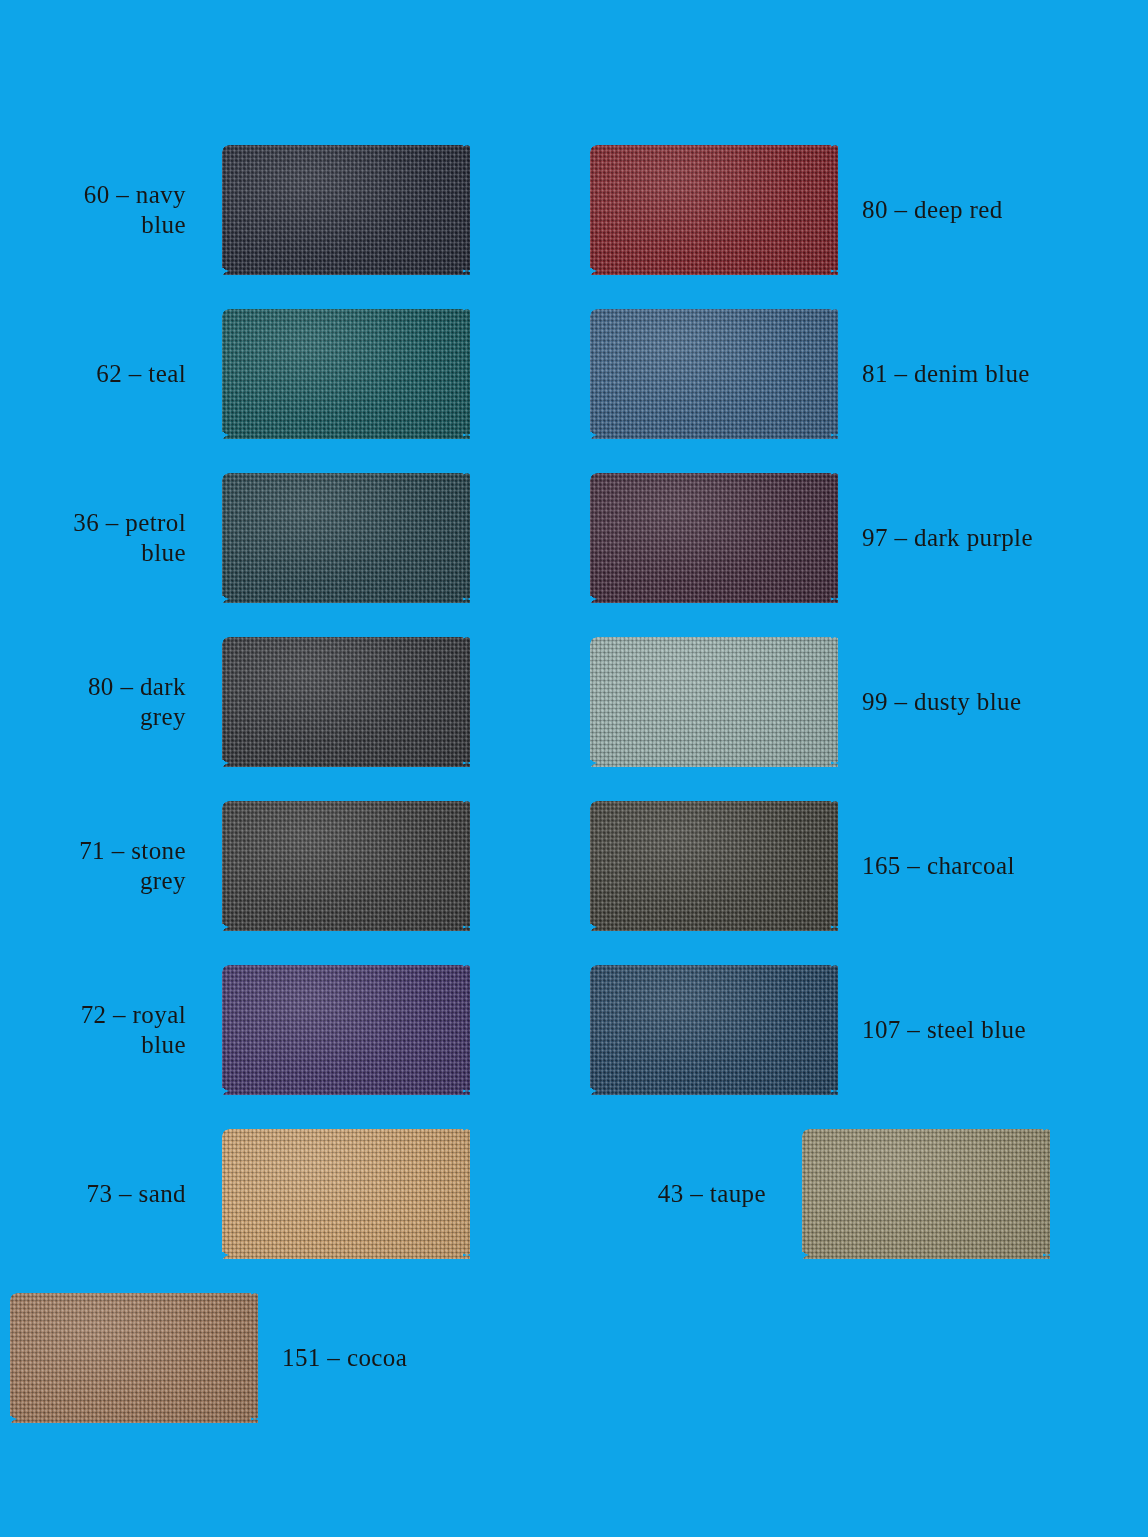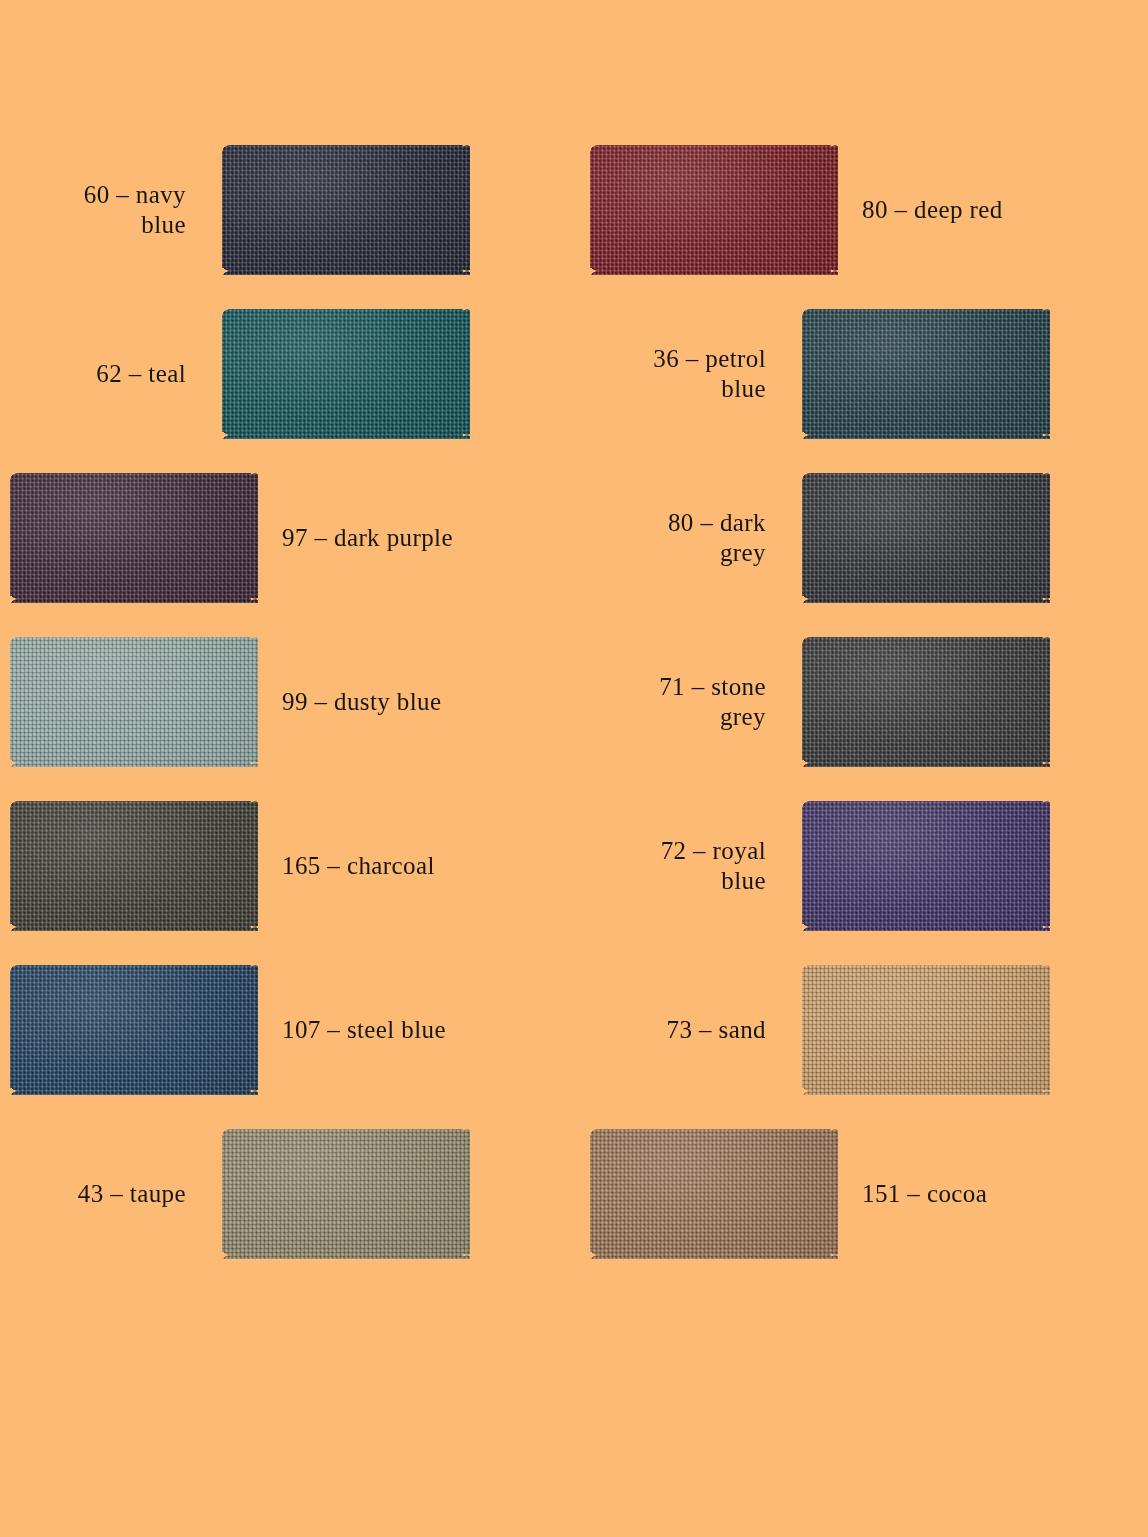--- a/index.html
+++ b/index.html
@@ -14,21 +14,21 @@
     font-family: "Liberation Serif", "DejaVu Serif", serif;
     color: #1a1a1a;
     -webkit-font-smoothing: antialiased;
     overflow: hidden;
   }
 
   #swatch-card {
     position: relative;
     width: 1148px;
     height: 1537px;
-    background: #fdba74;
+    background: #0ea5e9;
   }
 
   .swatch-grid {
     position: absolute;
     top: 128px;
     left: 0;
     width: 1148px;
     display: grid;
     grid-template-columns: 540px 568px;
     column-gap: 40px;
@@ -152,20 +152,29 @@
       </div>
       <div class="swatch-row left">
         <div class="swatch-label">62 – teal</div>
         <div class="swatch-chip-wrap">
           <div class="swatch-chip" style="background: rgb(12, 81, 86);">
             <div class="swatch-weave"></div>
             <div class="swatch-sheen"></div>
           </div>
         </div>
       </div>
+      <div class="swatch-row right">
+        <div class="swatch-chip-wrap">
+          <div class="swatch-chip" style="background: rgb(49, 88, 126);">
+            <div class="swatch-weave"></div>
+            <div class="swatch-sheen"></div>
+          </div>
+        </div>
+        <div class="swatch-label">81 – denim blue</div>
+      </div>
       <div class="swatch-row left">
         <div class="swatch-label">36 – petrol
 blue</div>
         <div class="swatch-chip-wrap">
           <div class="swatch-chip" style="background: rgb(29, 59, 68);">
             <div class="swatch-weave"></div>
             <div class="swatch-sheen"></div>
           </div>
         </div>
       </div>

